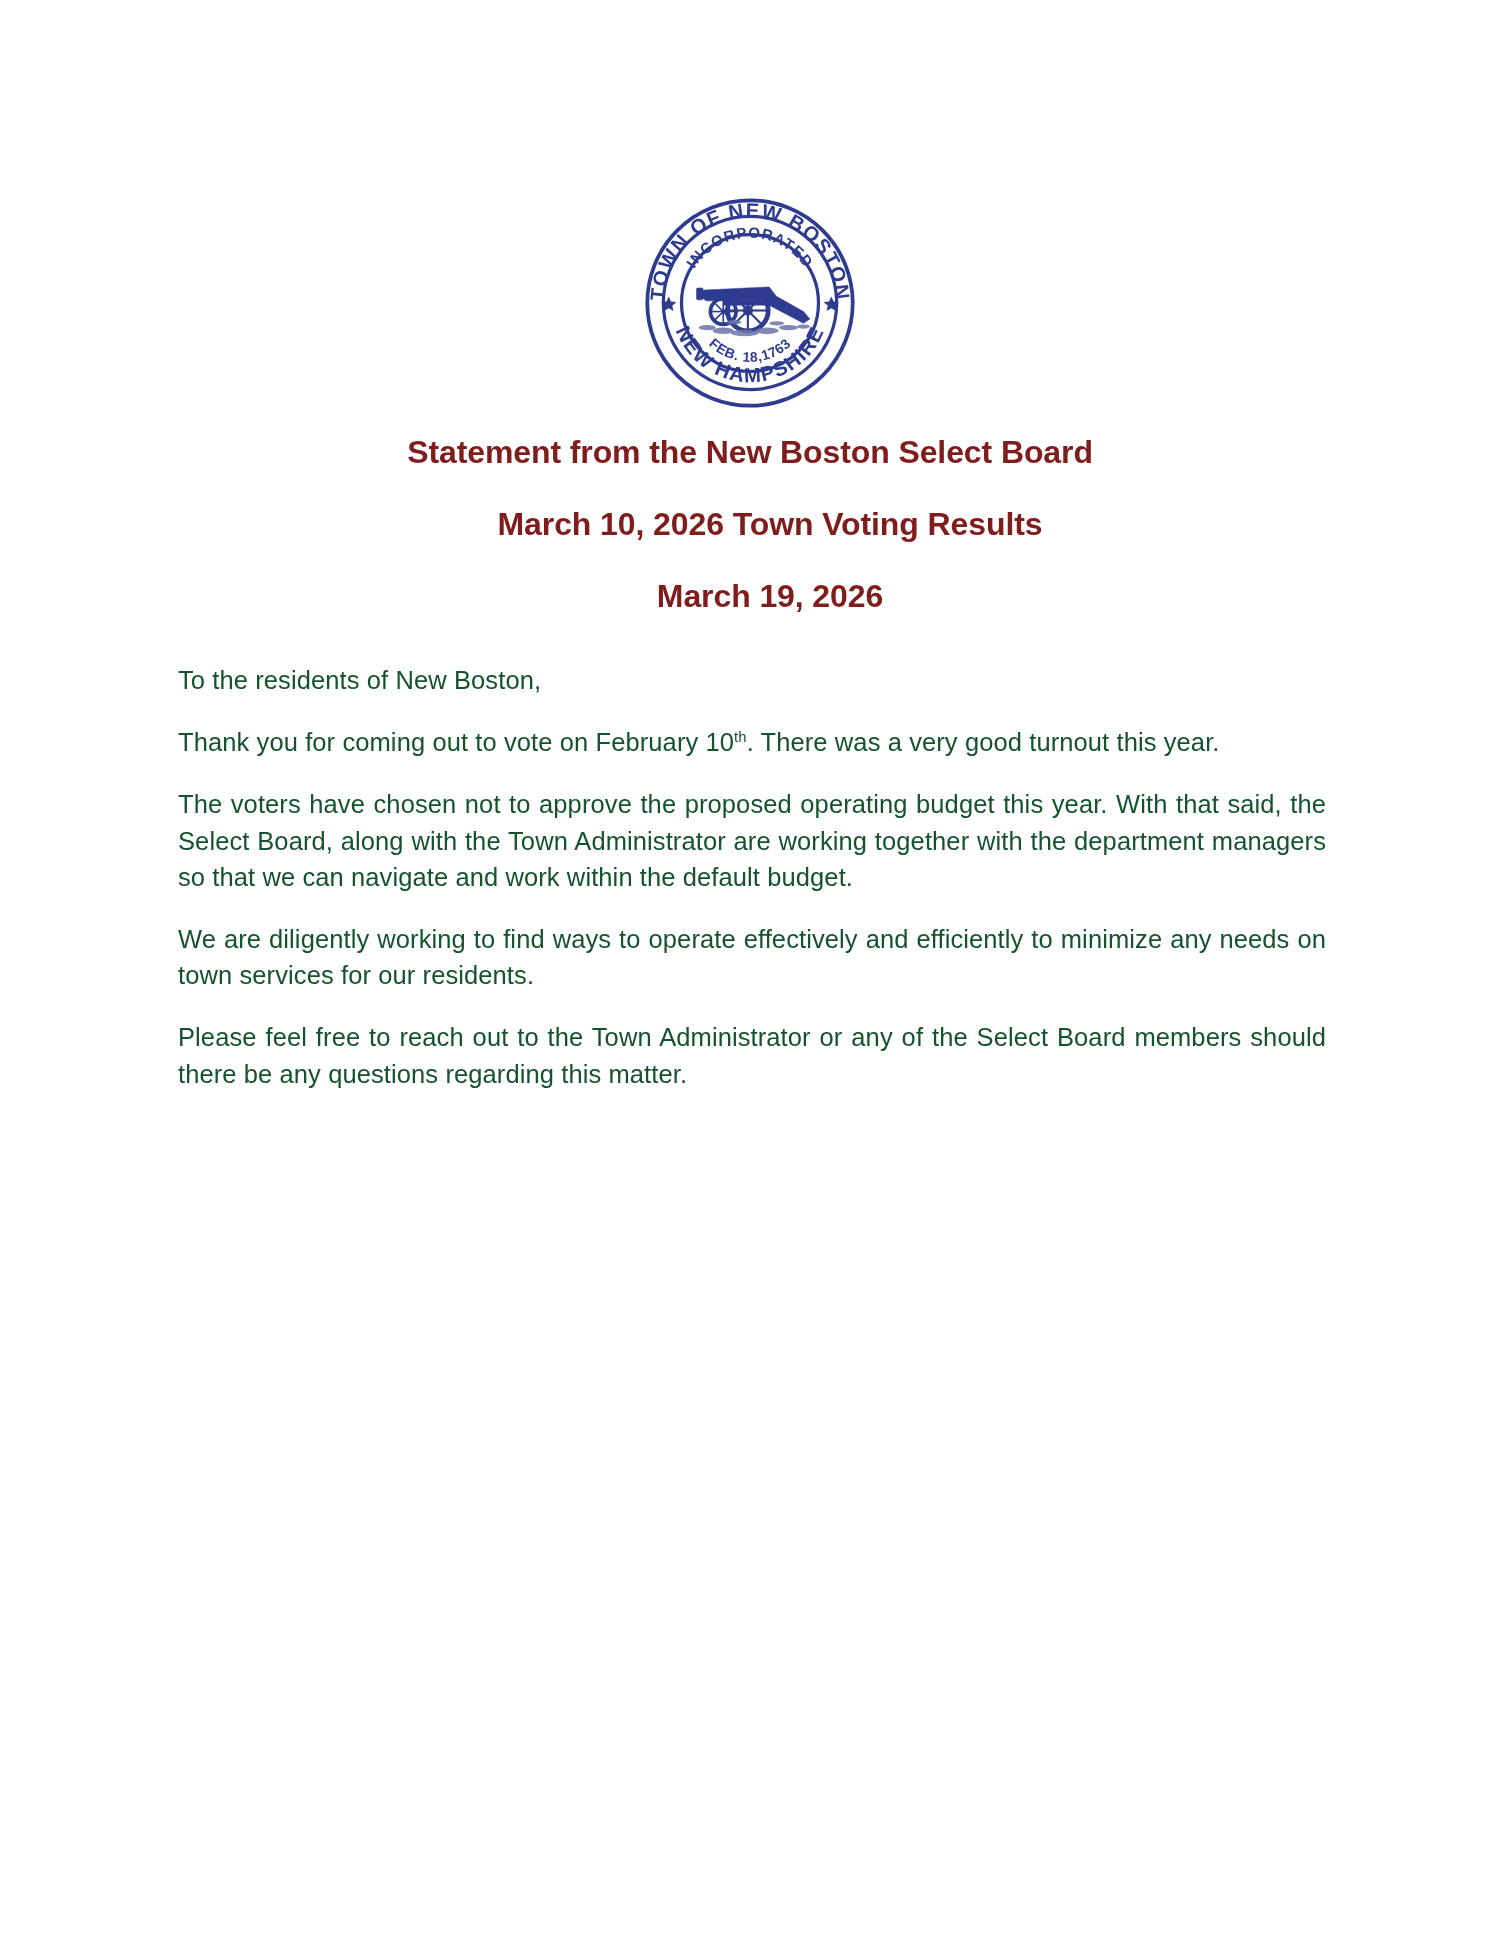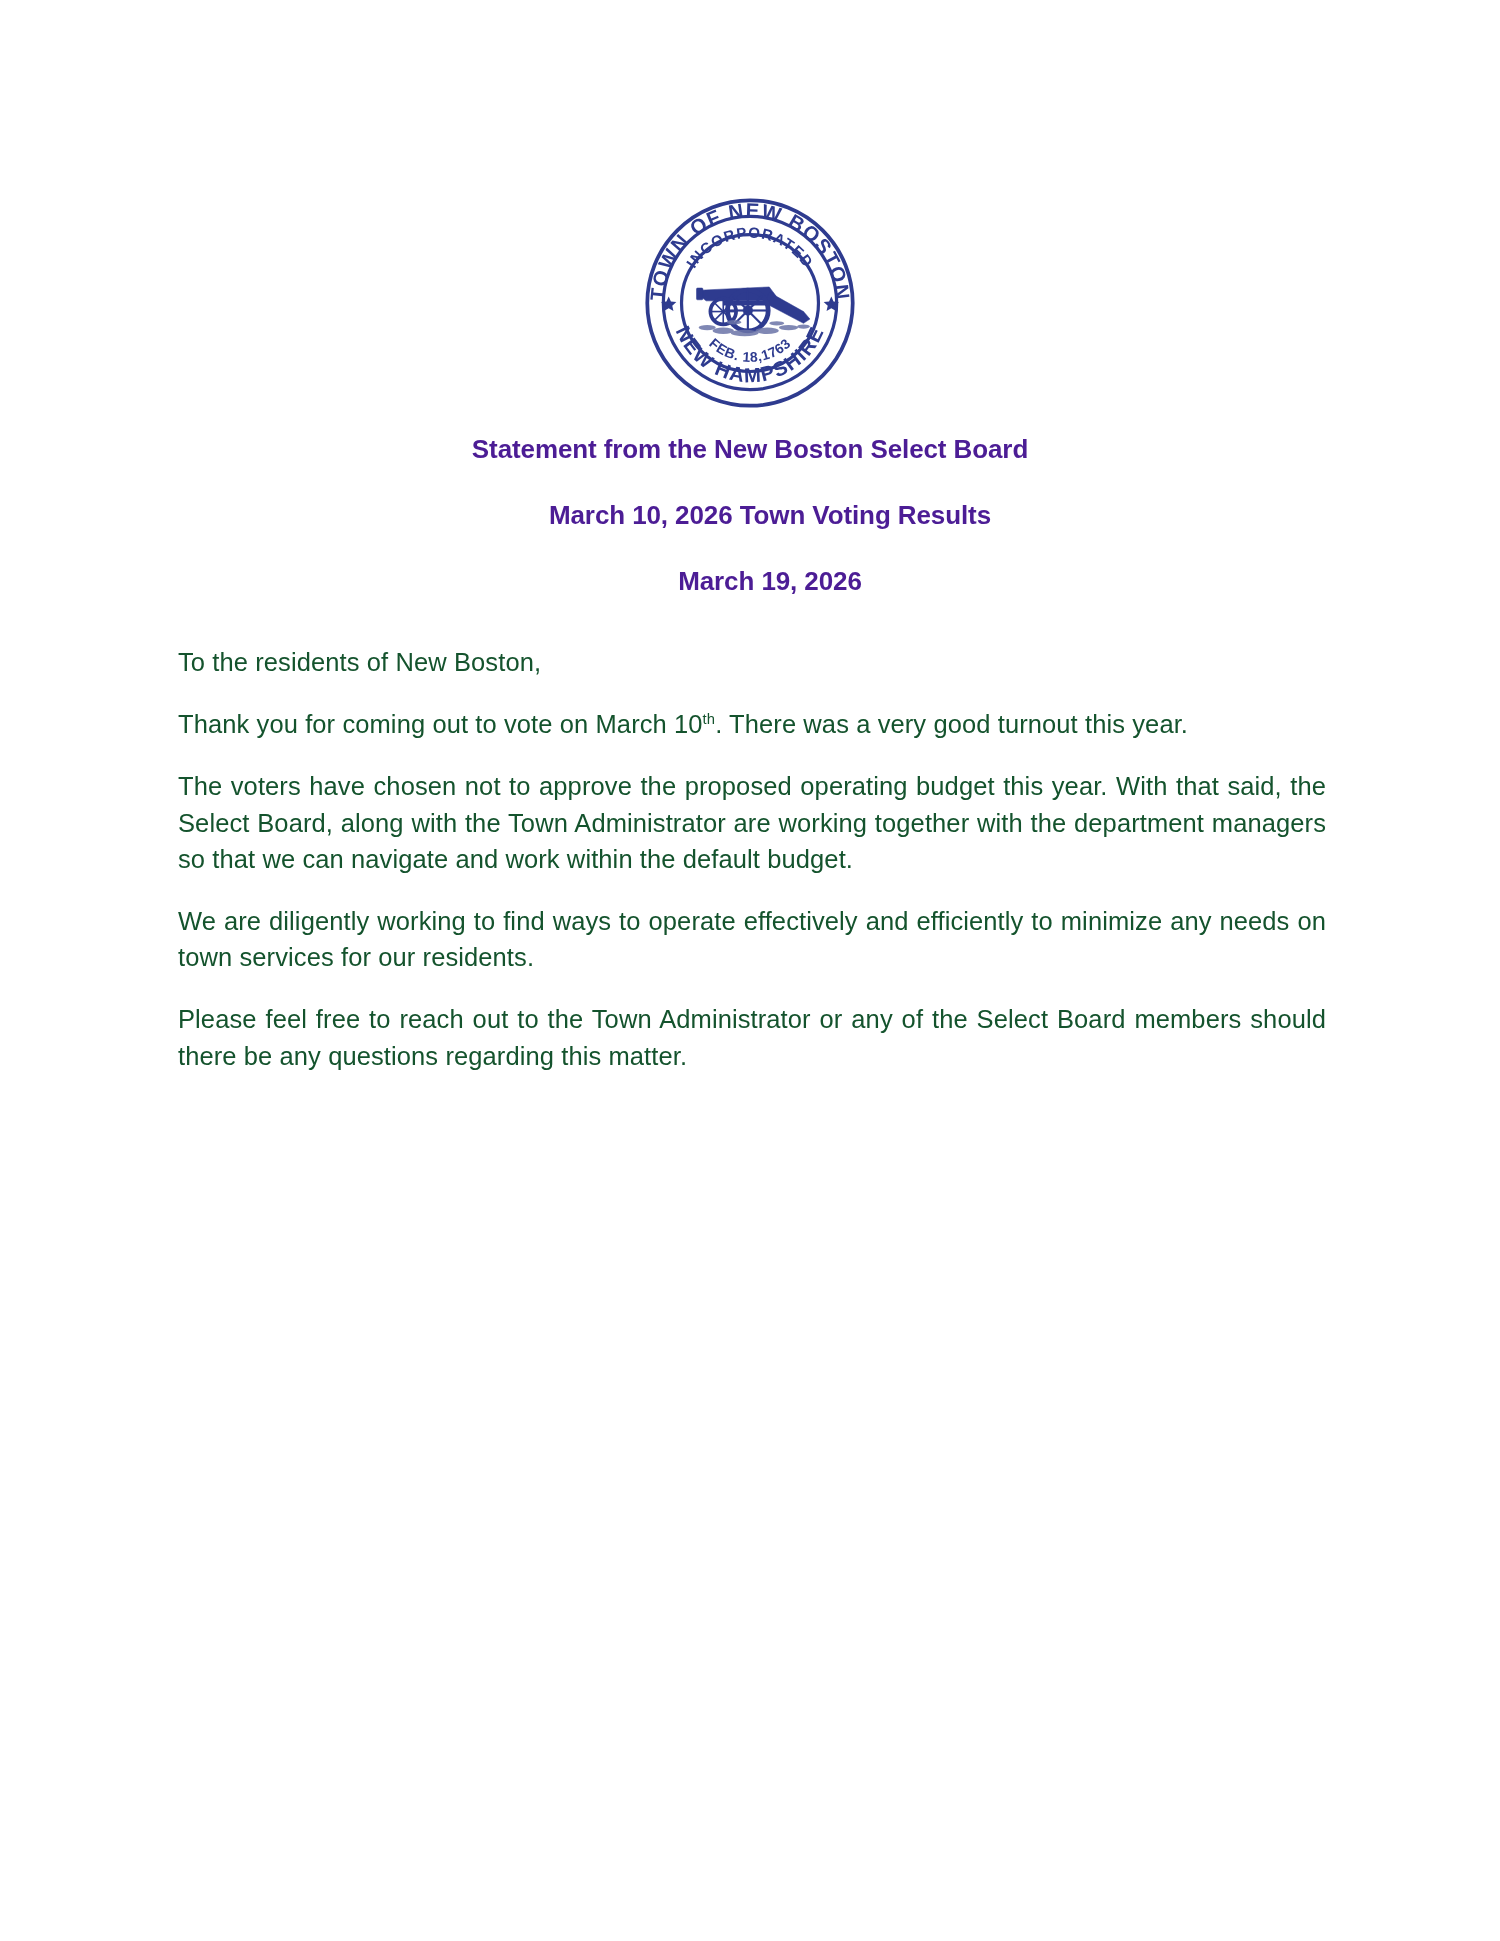--- a/index.html
+++ b/index.html
@@ -37,24 +37,24 @@
   }
 
   
   .titles {
     margin-top: 26px;
     text-align: center;
   }
   .title-line {
     font-family: "Liberation Sans", sans-serif;
     font-weight: 700;
-    font-size: 26px;
+    font-size: 32px;
     line-height: 1.0;
     letter-spacing: -0.1px;
-    color: #4c1d95;
+    color: #7f1d1d;
     margin: 12px;
     padding: 0;
   }
   .title-line + .title-line {
     margin-top: 40px;
     padding-left: 40px;
   }
   .body-inner {
     width: 1148px;
     margin-left: 178px;
@@ -176,21 +176,21 @@
   <div class="titles">
     <p class="title-line">Statement from the New Boston Select Board</p>
     <p class="title-line">March 10, 2026 Town Voting Results</p>
     <p class="title-line">March 19, 2026</p>
   </div>
 
   <div class="body-inner">
 
     <p class="para plain first">To the residents of New Boston,</p>
 
-    <p class="para justified"><span>Thank you for coming out to vote on March 10</span><sup>th</sup><span>. There was a very good turnout this year.</span></p>
+    <p class="para justified"><span>Thank you for coming out to vote on February 10</span><sup>th</sup><span>. There was a very good turnout this year.</span></p>
 
     <p class="para justified">The voters have chosen not to approve the proposed operating budget this year. With that said, the Select Board, along with the Town Administrator are working together with the department managers so that we can navigate and work within the default budget.</p>
 
 
     <p class="para justified">We are diligently working to find ways to operate effectively and efficiently to minimize any needs on town services for our residents.</p>
 
     <p class="para justified">Please feel free to reach out to the Town Administrator or any of the Select Board members should there be any questions regarding this matter.</p>
 
   </div>
 

